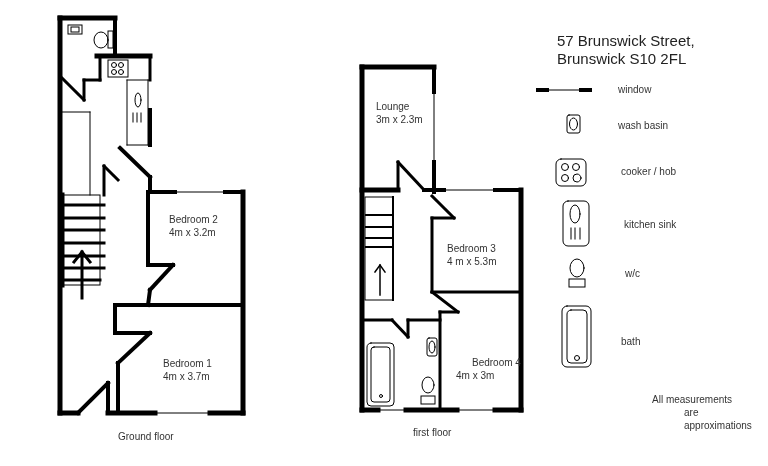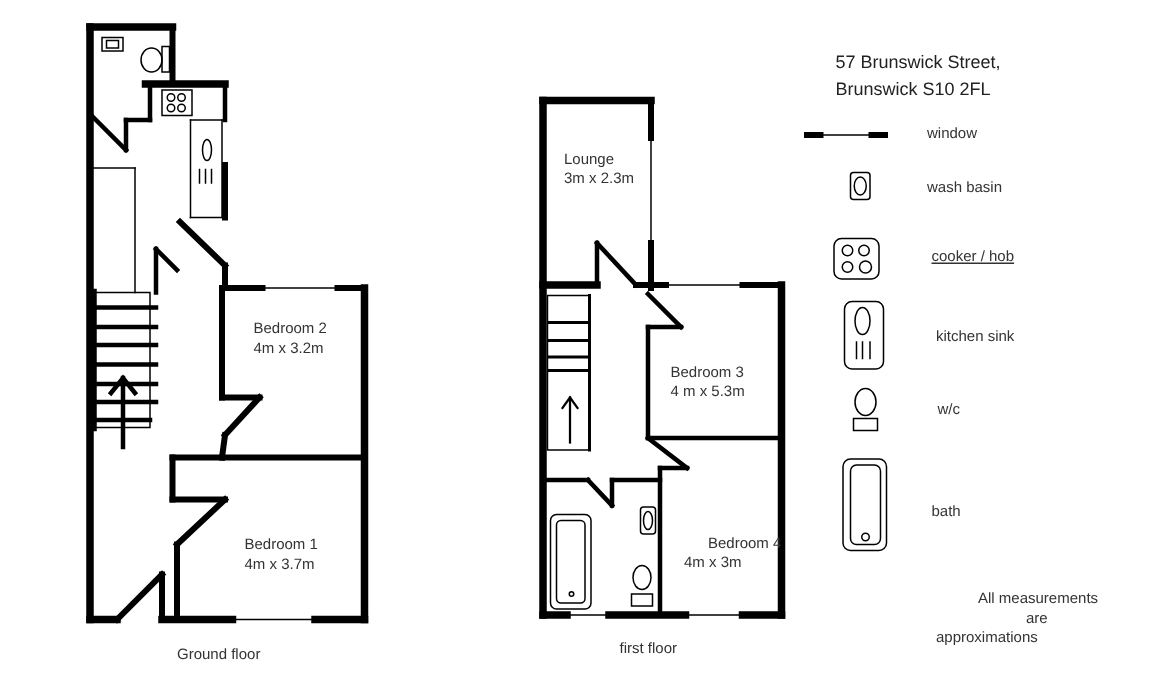--- a/index.html
+++ b/index.html
@@ -1,19 +1,19 @@
 <!DOCTYPE html>
 <html><head>
 <meta charset="utf-8">
 <style>
   html,body{margin:0;padding:0;background:#fff;}
   body{width:768px;height:466px;position:relative;overflow:hidden;font-family:"Liberation Sans","DejaVu Sans",sans-serif;color:#222;}
   svg{position:absolute;left:0;top:0;}
   .lbl{position:absolute;font-size:10px;line-height:13px;color:#333;white-space:nowrap;}
-  .addr{position:absolute;font-size:12px;line-height:18px;color:#222;white-space:nowrap;}
+  .addr{position:absolute;font-size:15px;line-height:18px;color:#222;white-space:nowrap;}
 </style>
 </head>
 <body>
 
 <svg width="768" height="466" viewBox="0 0 768 466">
   <g stroke="#000" fill="none" stroke-linecap="square">
 
     <g>
 
       <line x1="60" y1="18" x2="60" y2="413" stroke-width="5"></line>
@@ -198,20 +198,20 @@
 <div class="lbl" style="left:376px;top:100px;">Lounge</div>
 <div class="lbl" style="left:376px;top:113px;">3m x 2.3m</div>
 <div class="lbl" style="left:447px;top:242px;">Bedroom 3</div>
 <div class="lbl" style="left:447px;top:255px;">4 m x 5.3m</div>
 <div class="lbl" style="left:456px;top:356px;padding-left:16px;">Bedroom 4</div>
 <div class="lbl" style="left:456px;top:369px;">4m x 3m</div>
 <div class="lbl" style="left:413px;top:426px;">first floor</div>
 
 <div class="lbl" style="left:618px;top:83px;">window</div>
 <div class="lbl" style="left:618px;top:119px;">wash basin</div>
-<div class="lbl" style="left:621px;top:165px;text-decoration:underline;">cooker / hob</div>
+<div class="lbl" style="left:621px;top:165px;">cooker / hob</div>
 <div class="lbl" style="left:624px;top:218px;">kitchen sink</div>
 <div class="lbl" style="left:625px;top:267px;">w/c</div>
 <div class="lbl" style="left:621px;top:335px;">bath</div>
 
 <div class="lbl" style="left:652px;top:393px;">All measurements</div>
 <div class="lbl" style="left:652px;top:406px;margin-left:32px;">are</div>
-<div class="lbl" style="left:624px;top:419px;">approximations</div>
+<div class="lbl" style="left:684px;top:419px;">approximations</div>
 
 </body></html>

